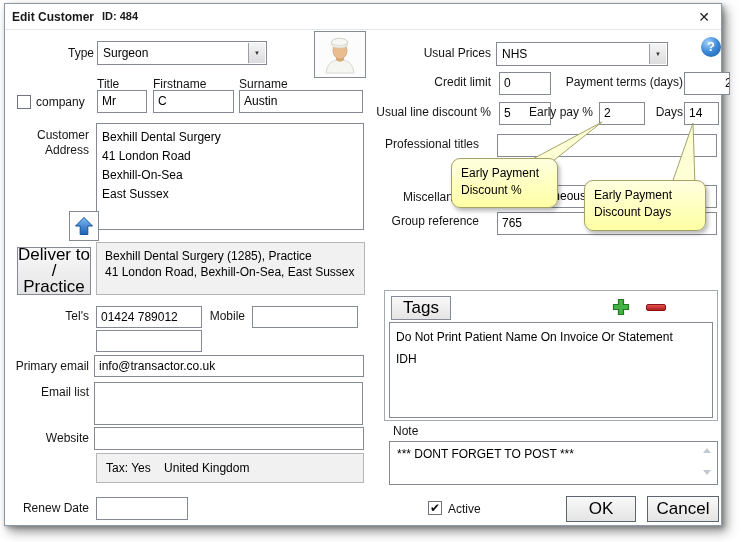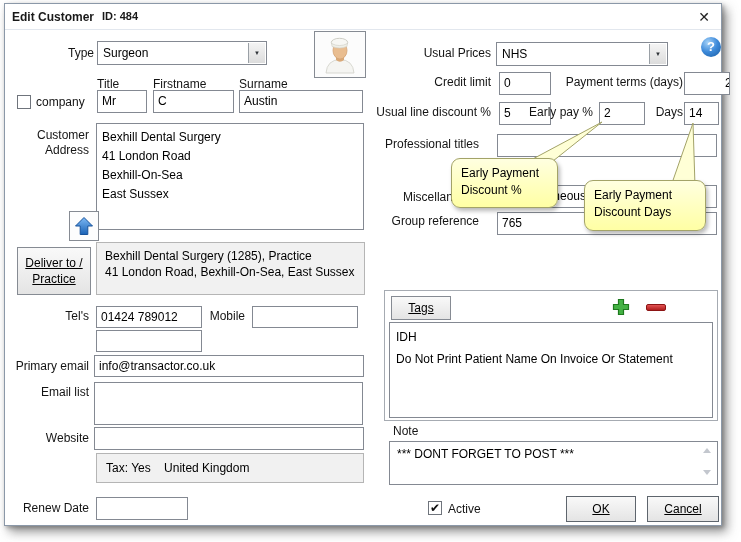--- a/index.html
+++ b/index.html
@@ -23,23 +23,23 @@
 
   .fld { position: absolute; background: #fff; border: 1px solid #848992;
     font-size: 12px; line-height: 15px; color: #000; padding: 3px 4px 0 4px;
     white-space: pre; overflow: hidden; }
   .area { padding: 4px 5px 1px 5px; white-space: pre-line; line-height: 19px; }
 
   .ro { position: absolute; background: #f1f1f1; border: 1px solid #b5b5b5;
     font-size: 12px; color: #000; overflow: hidden; white-space: pre; }
 
   .btn { position: absolute; background: linear-gradient(#f9f9f9,#e4e4e4);
-    border: 1px solid #868b93; font-size: 12px; color: #000; display: flex;
+    border: 1px solid #868b93; font-size: 17px; color: #000; display: flex;
     align-items: center; justify-content: center; text-align: center;
-    white-space: pre-line; line-height: 16px; cursor: default; text-decoration: underline; }
+    white-space: pre-line; line-height: 16px; cursor: default; }
   .btn.def { border-color: #5e656d; }
 
   .sel { position: absolute; background: #fff; border: 1px solid #848992; }
   .sel .v { position: absolute; left: 5px; top: 4px; font-size: 12px; color: #000; }
   .sel .a { position: absolute; top: 1px; right: 1px; bottom: 1px; width: 17px;
     background: linear-gradient(#f4f4f4,#dcdcdc); border-left: 1px solid #9aa0a6;
     display: flex; align-items: center; justify-content: center; font-size: 6px; color: #2e3237; }
 
   .cb { position: absolute; width: 14px; height: 14px; background: #fff;
     border: 1px solid #6f747c; font-size: 12px; line-height: 12px; text-align: center; color: #0d0d0d; }
@@ -192,22 +192,22 @@
     <div class="btn" style="left:386px;top:292px;width:60px;height:24px;">Tags</div>
     <div class="icon-btn" style="left:607px;top:294px;width:18px;height:18px;">
       <svg width="18" height="18" viewBox="0 0 18 18">
         <path d="M6.5,1.5 h5 v5 h5 v5 h-5 v5 h-5 v-5 h-5 v-5 h5 z" fill="#44b244" stroke="#1e7a1e" stroke-width="1.2"></path>
       </svg>
     </div>
     <div class="icon-btn minusbar" style="left:641px;top:300px;width:20px;height:7px;">
       <span></span>
     </div>
     <div class="fld" style="left:384px;top:318px;width:324px;height:96px;padding:3px 6px 0 6px;line-height:22px;white-space:normal;">
+      <div>Do Not Print Patient Name On Invoice Or Statement</div>
       <div>IDH</div>
-      <div>Do Not Print Patient Name On Invoice Or Statement</div>
     </div>
 
     <div class="lbl l" style="left:388px;top:420px;width:60px;">Note</div>
     <div class="fld" style="left:384px;top:437px;width:329px;height:44px;padding:5px 18px 0 7px;">*** DONT FORGET TO POST ***</div>
     <div class="sarr-up" style="position:absolute;left:698px;top:444px;"></div>
     <div class="sarr-dn" style="position:absolute;left:698px;top:466px;"></div>
 
     <div class="cb" style="left:423px;top:497px;">
       <span>✔</span>
     </div>

